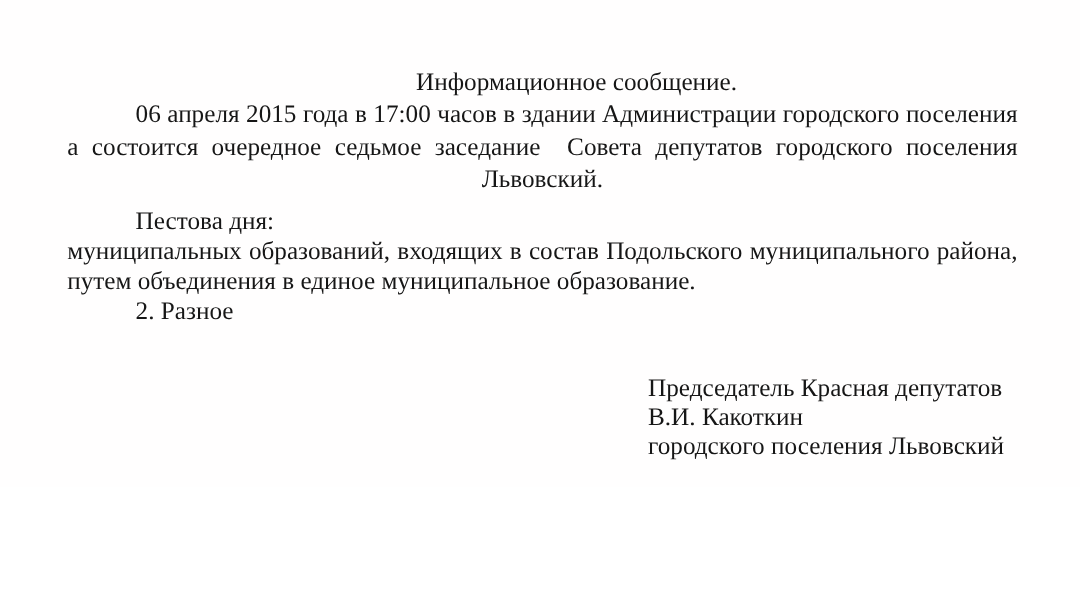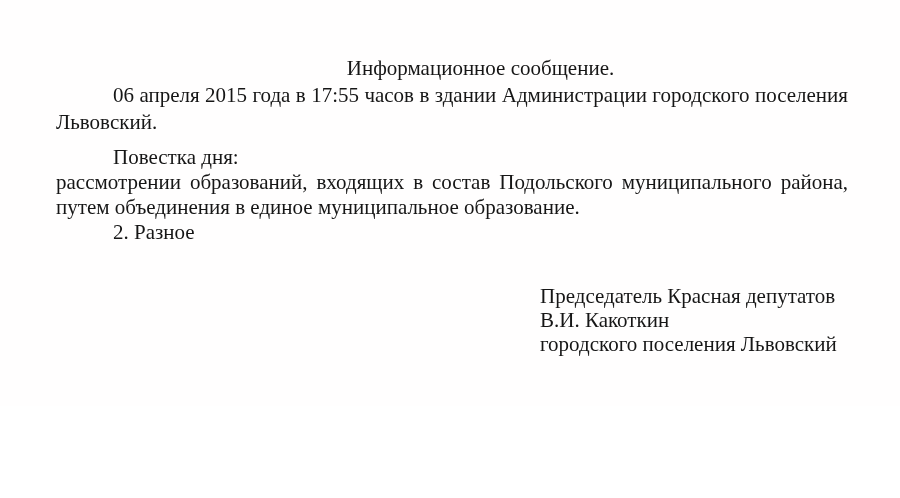--- a/index.html
+++ b/index.html
@@ -20,20 +20,21 @@
   .content {
     position: absolute;
     left: 56px;
     top: 55px;
     width: 792px;
   }
   
   .line {
     line-height: 27px;
     white-space: nowrap;
+    text-align: center;
   }
   .aline {
     line-height: 25px;
     white-space: nowrap;
   }
   .just {
     text-align: justify;
     text-align-last: justify;
   }
   .indent {
@@ -58,28 +59,29 @@
 </style>
 </head>
 <body>
 
 <div class="page">
   <div class="content">
 
     <div class="line title">Информационное сообщение.</div>
 
     <div>
-      <div class="line just indent">06 апреля 2015 года в 17:55 часов в здании Администрации городского поселения</div>
+      <div class="line just indent">06 апреля 2015 года в 17:00 часов в здании Администрации городского поселения</div>
+      <div class="line just">а состоится очередное седьмое заседание &nbsp;Совета депутатов городского поселения</div>
       <div class="line">Львовский.</div>
     </div>
 
-    <div class="aline indent agenda-heading">Повестка дня:</div>
+    <div class="aline indent agenda-heading">Пестова дня:</div>
 
     <div>
-      <div class="aline just">рассмотрении образований, входящих в состав Подольского муниципального района,</div>
+      <div class="aline just">муниципальных образований, входящих в состав Подольского муниципального района,</div>
       <div class="aline">путем объединения в единое муниципальное образование.</div>
     </div>
 
     <div class="aline indent">2. Разное</div>
 
     <div class="signature">
       <div class="sig-line">Председатель Красная депутатов</div>
       <div class="sig-line">В.И. Какоткин</div>
       <div class="sig-line">городского поселения Львовский</div>
     </div>

